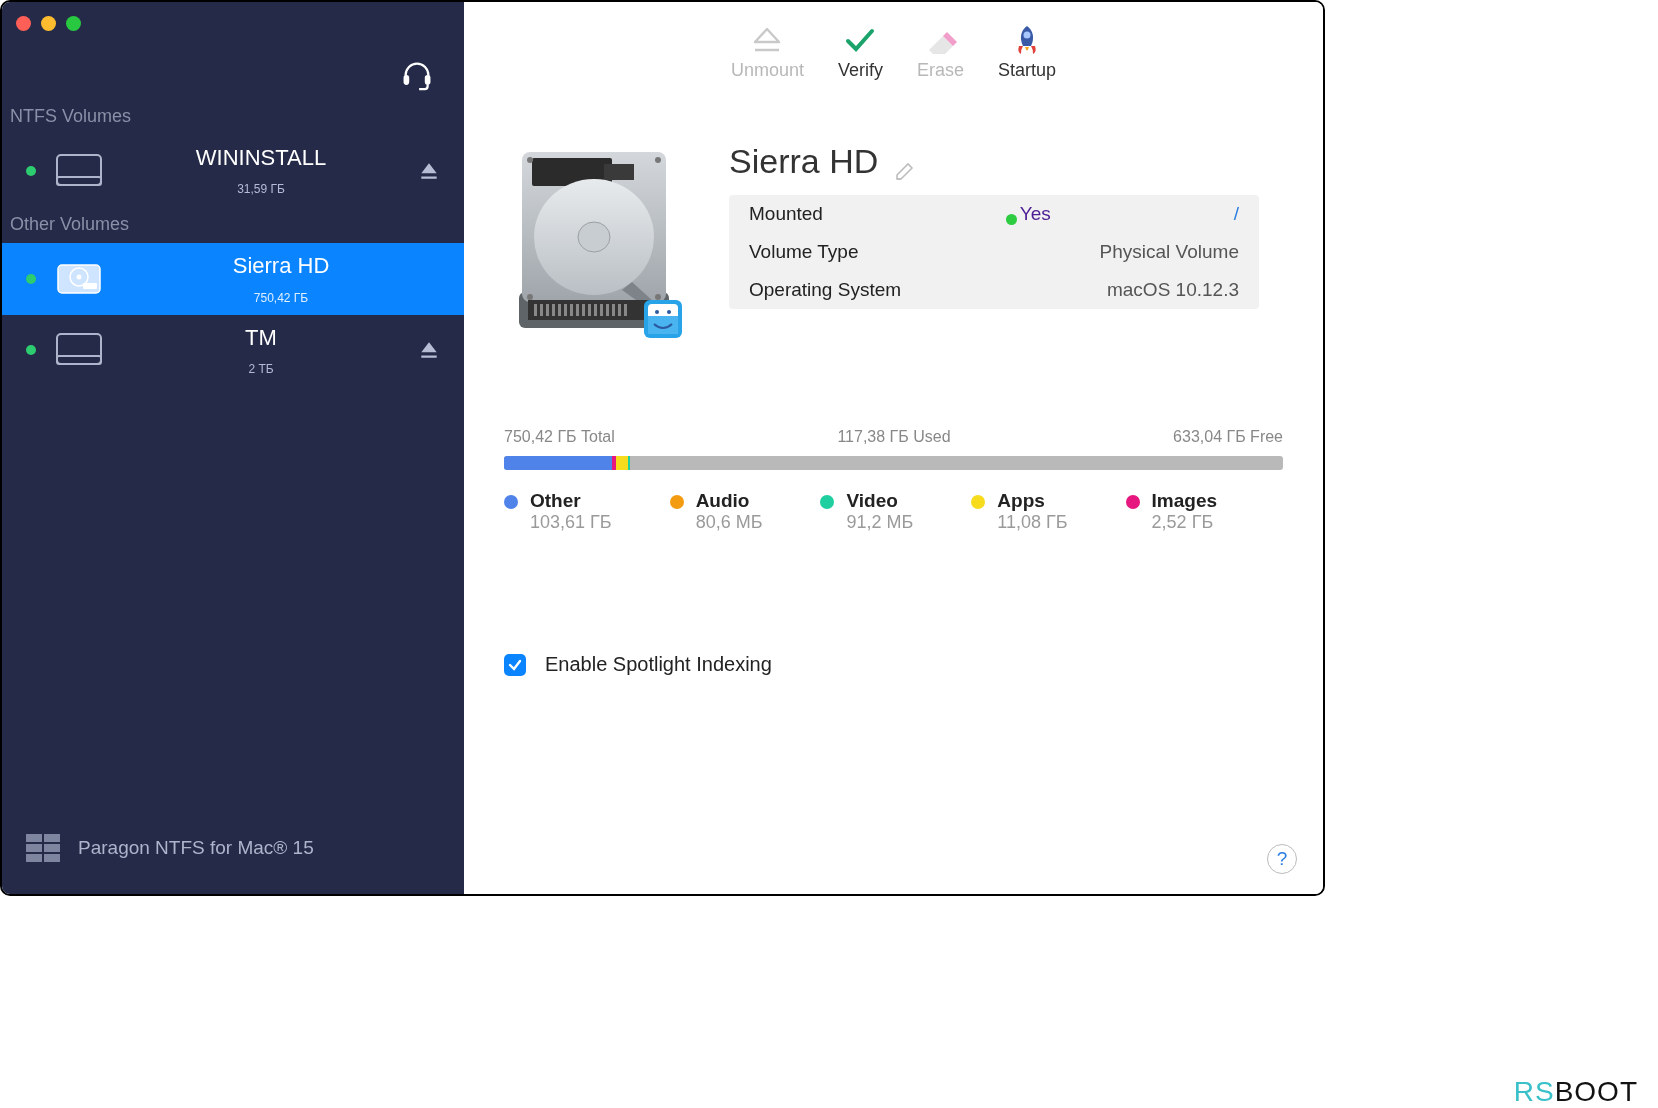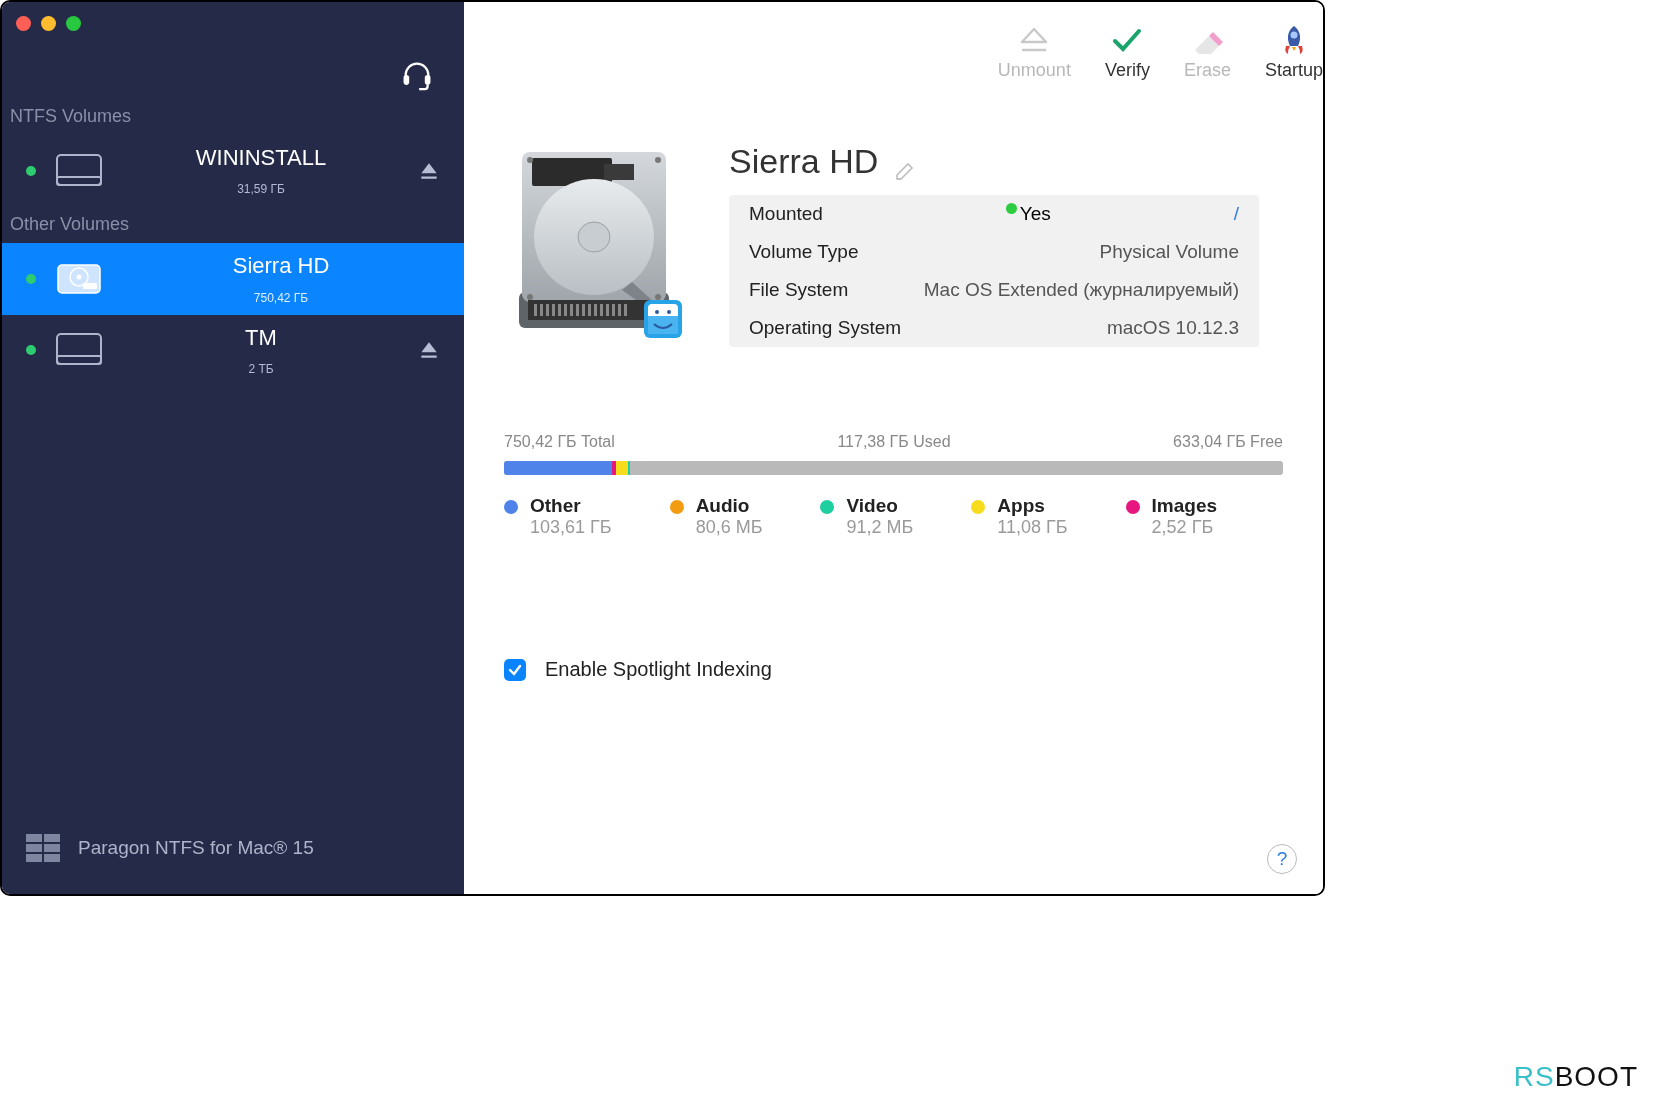--- a/index.html
+++ b/index.html
@@ -84,21 +84,21 @@
   .main {
     flex: 1;
     background: #fff;
     display: flex;
     flex-direction: column;
     position: relative;
   }
   .toolbar {
     height: 100px;
     display: flex;
-    justify-content: flex-end;
+    justify-content: center;
     align-items: center;
     gap: 34px;
     color: #333;
   }
   .tool {
     display: flex; flex-direction: column; align-items: center; gap: 4px;
     font-size: 18px; cursor: pointer;
   }
   .tool.disabled { color: #b8b8b8; }
   .tool svg { width: 36px; height: 32px; }
@@ -113,21 +113,21 @@
   .info-table {
     background: #f1f1f1;
     border-radius: 4px;
     font-size: 19px;
     color: #333;
     width: 530px;
   }
   .info-row { display:flex; align-items:center; padding: 8px 20px; justify-content:space-between;}
   .info-row .label { color:#222; }
   .info-row .value { color:#555; }
-  .mount-yes { display:flex; align-items:flex-start; gap:3px; color:#000000;}
+  .mount-yes { display:flex; align-items:flex-end; gap:3px; color:#4c1d95;}
   .mount-yes .dot { width:11px; height:11px; border-radius:50%; background:#2ecc40;}
   .mount-path { color:#2a7de1; font-size:19px;}
   .usage {
     margin-top: 86px;
   }
   .usage-top { display:flex; justify-content:space-between; font-size:16px; color:#888; margin-bottom:10px;}
   .usage-bar { height:14px; width:100%; background:#b9b9b9; border-radius:3px; display:flex; overflow:hidden;}
   .seg { height:100%; }
   .legend { display:flex; gap:58px; margin-top:20px; }
   .leg { display:flex; gap:12px; align-items:flex-start;}
@@ -140,21 +140,21 @@
   }
   .chk { width:22px; height:22px; background:#0a84ff; border-radius:5px; display:flex; align-items:center; justify-content:center; color:#fff;}
   .help {
     position:absolute; bottom:20px; right:26px; width:30px; height:30px;
     border:1.5px solid #bbb; border-radius:50%; color:#2a7de1; font-size:19px;
     display:flex; align-items:center; justify-content:center; cursor:pointer;
   }
   
   .watermark {
     position: absolute;
-    bottom: 15px;
+    bottom: 0px;
     right: 20px;
     font-size: 28px;
     font-weight: 500;
     letter-spacing: 1px;
     color: #111;
     font-family: Arial, sans-serif;
     z-index: 5;
   }
   .watermark .rs { color: #39c0c8; font-weight:400;}
   
@@ -367,24 +367,20 @@
                   <span class="dot"></span>
                   <span>Yes</span>
                 </span>
                 <span class="mount-path">/</span>
               </div>
               <div class="info-row">
                 <span class="label">Volume Type</span>
                 <span class="value">Physical Volume</span>
               </div>
               <div class="info-row">
-                <span class="label">File System</span>
-                <span class="value">Mac OS Extended (журналируемый)</span>
-              </div>
-              <div class="info-row">
                 <span class="label">Operating System</span>
                 <span class="value">macOS 10.12.3</span>
               </div>
             </div>
           </div>
         </div>
 
         <div class="usage">
           <div class="usage-top">
             <span>750,42 ГБ Total</span>

